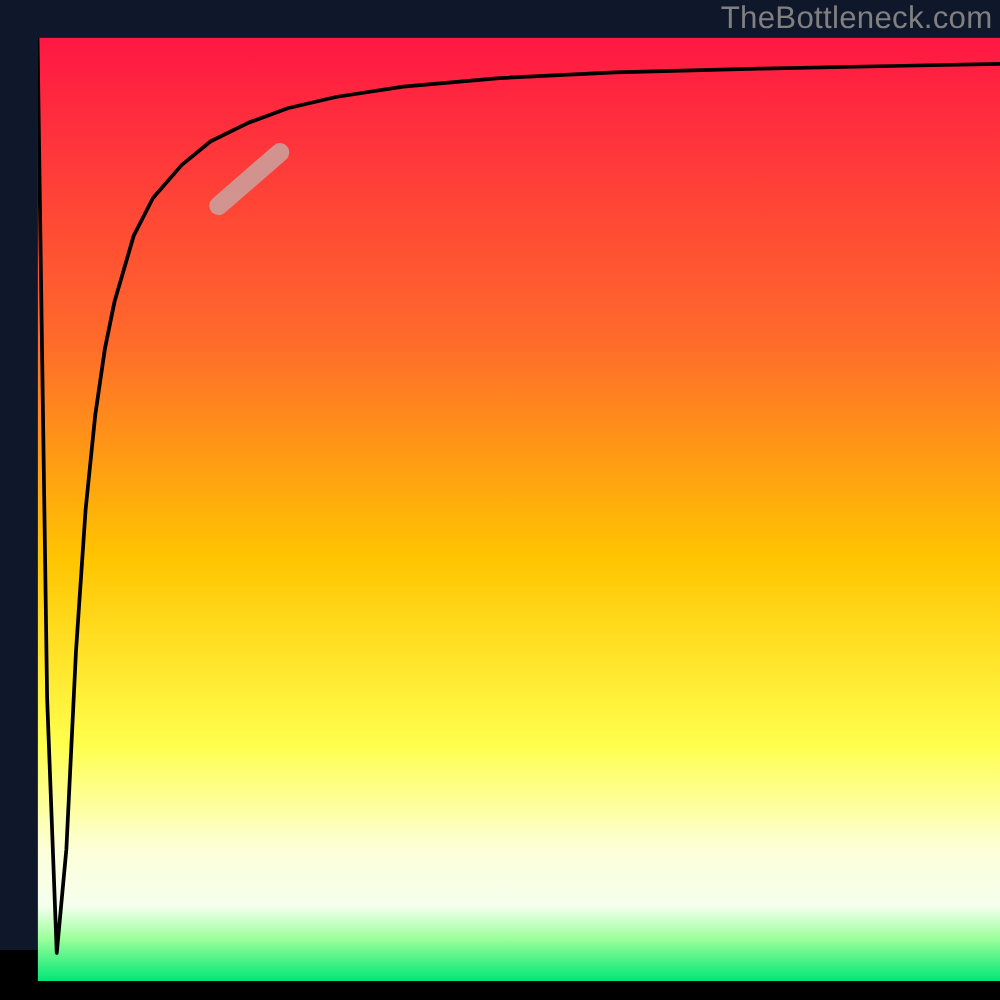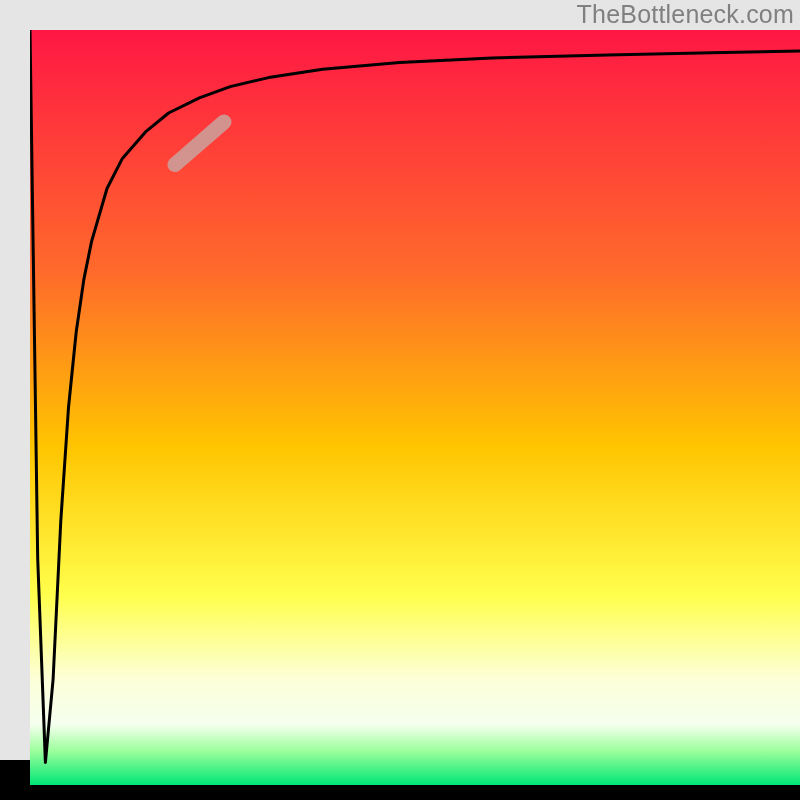--- a/index.html
+++ b/index.html
@@ -8,21 +8,21 @@
     width: 800px;
     height: 800px;
     overflow: hidden;
     background: #000;
     font-family: Arial, Helvetica, sans-serif;
   }
   .frame {
     position: relative;
     width: 800px;
     height: 760px;
-    background: #e5e5e5;
+    background: #0f172a;
   }
   .watermark {
     position: absolute;
     top: 0px;
     right: 6px;
     color: #808080;
     font-size: 25px;
     font-weight: 500;
     letter-spacing: 0.2px;
     z-index: 5;

